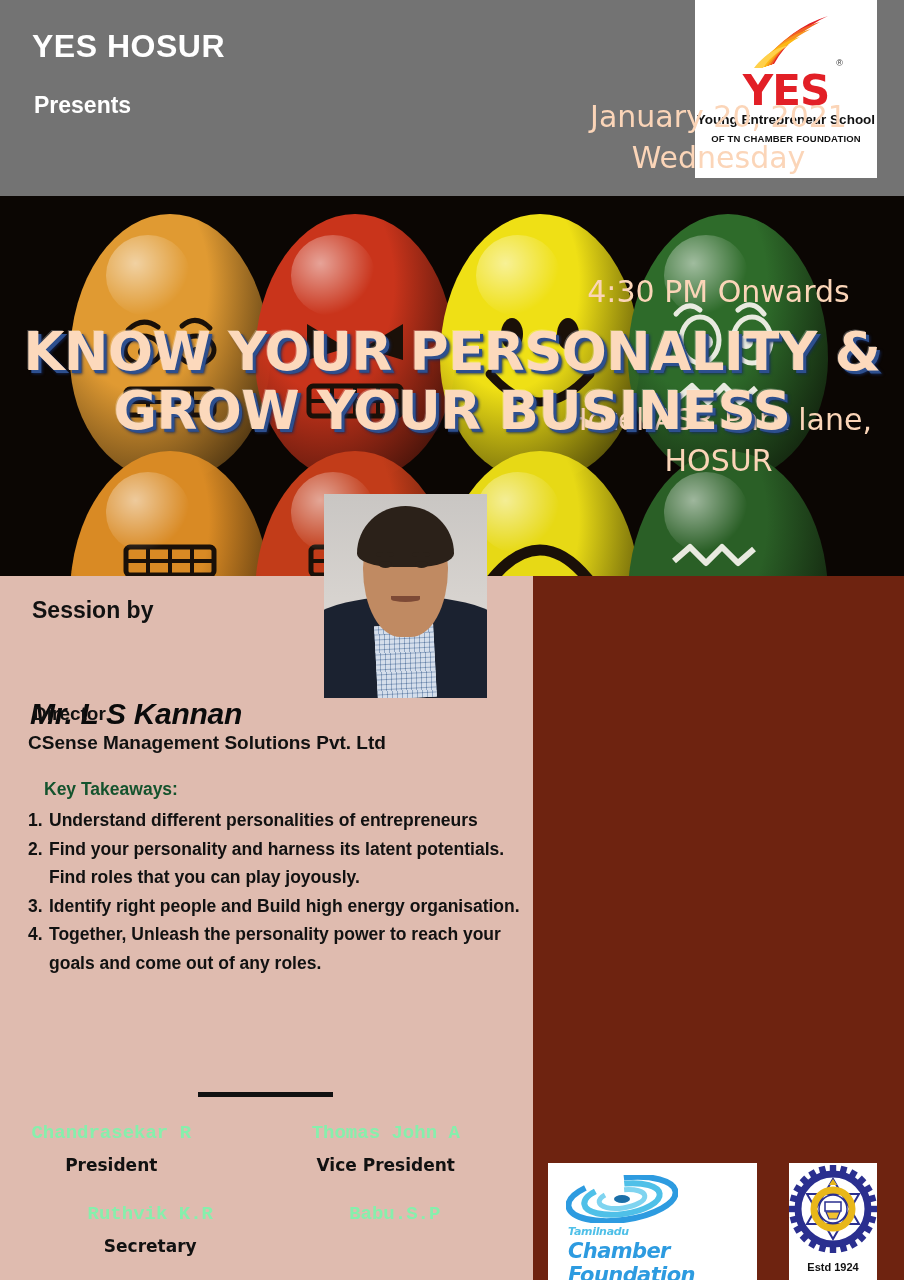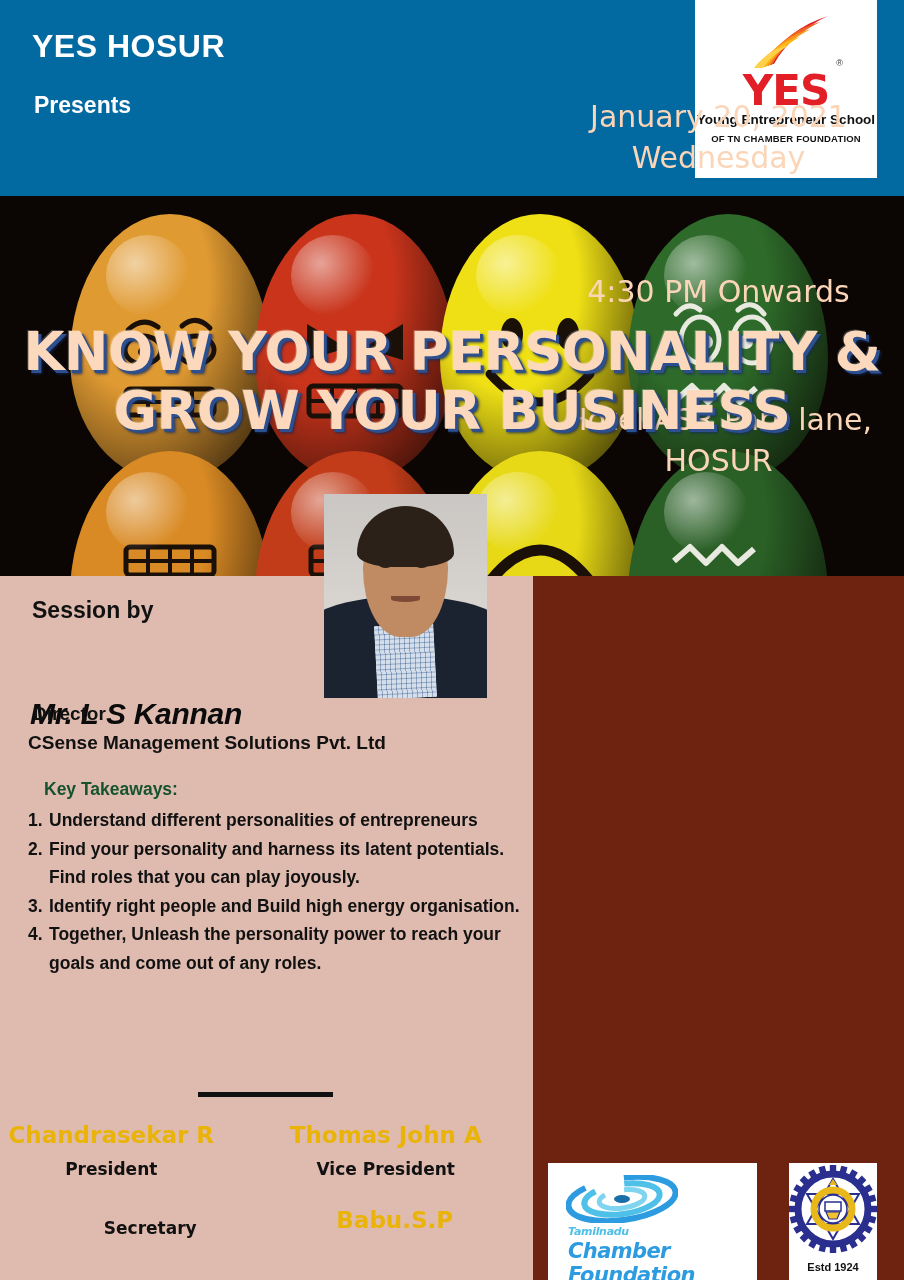--- a/index.html
+++ b/index.html
@@ -9,21 +9,21 @@
   .poster{
     position:relative;
     width:904px; height:1280px;
     overflow:hidden;
     background:#6B2110;
   }
 
   
   .header{
     position:absolute; left:0; top:0; width:904px; height:248px;
-    background:#0369a1;
+    background:#737373;
   }
   .header-title{
     position:absolute; left:32px; top:28px;
     font-size:32px; font-weight:bold; color:#ffffff;
     letter-spacing:0.5px;
   }
   .header-presents{
     position:absolute; left:34px; top:92px;
     font-size:23px; font-weight:bold; color:#ffffff;
   }
@@ -156,21 +156,21 @@
   .divider{
     position:absolute; left:198px; top:1092px; width:135px; height:5px;
     background:#111;
   }
   .officials{
     position:absolute; left:0; top:1122px; width:533px;
     display:grid; grid-template-columns:1fr 1fr; row-gap:28px;
     font-family:"DejaVu Sans", sans-serif;
   }
   .off{ text-align:center; }
-  .off-name{ font-size:23px; font-weight:bold; color:#eab308; }
+  .off-name{ font-size:19px; font-weight:bold; color:#86efac;font-family:Liberation Mono, monospace; }
   .off-title{ font-size:17px; font-weight:bold; color:#111; margin-top:11px; }
   .off.c1{ padding-right:44px; }
   .off.c2{ padding-right:28px; }
   .off.c3{ padding-right:0px; padding-left:34px; }
   .off.c4{ padding-right:10px; }
 
   
   .right-panel{
     position:absolute; left:533px; top:576px; width:371px; height:704px;
     background:#6E2310;
@@ -367,20 +367,21 @@
   <div class="officials" id="officials">
       <div class="off c1">
         <div class="off-name">Chandrasekar R</div>
         <div class="off-title">President</div>
       </div>
       <div class="off c2">
         <div class="off-name">Thomas John A</div>
         <div class="off-title">Vice President</div>
       </div>
       <div class="off c3">
+        <div class="off-name">Ruthvik K.R</div>
         <div class="off-title">Secretary</div>
       </div>
       <div class="off c4">
         <div class="off-name">Babu.S.P</div>
       </div>
     </div>
 
   <div class="right-panel"></div>
   <div class="rp-block rp-date" style="left:533px;">January 20, 2021
 Wednesday</div>

